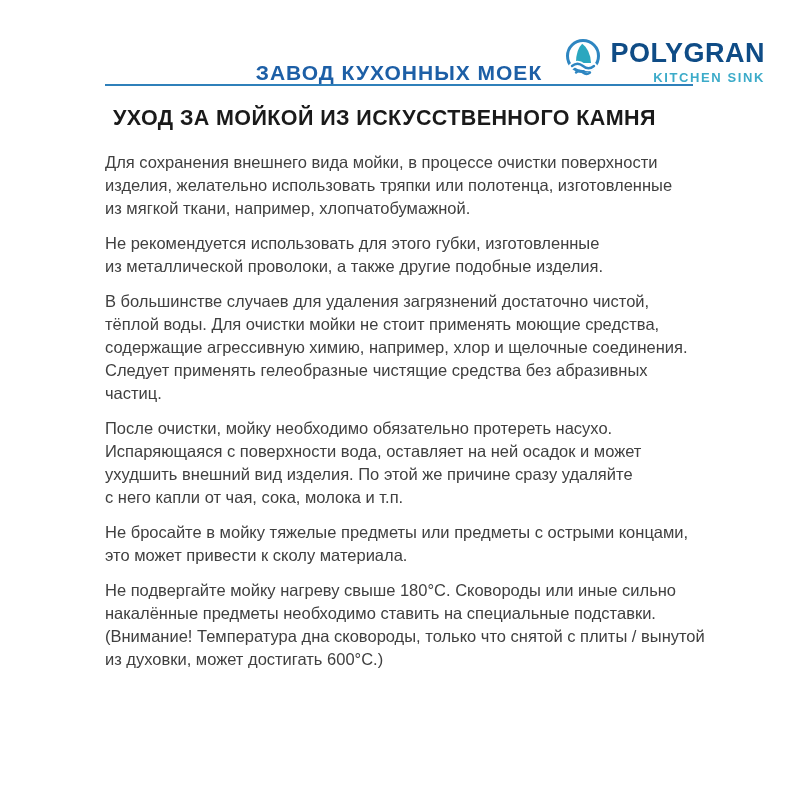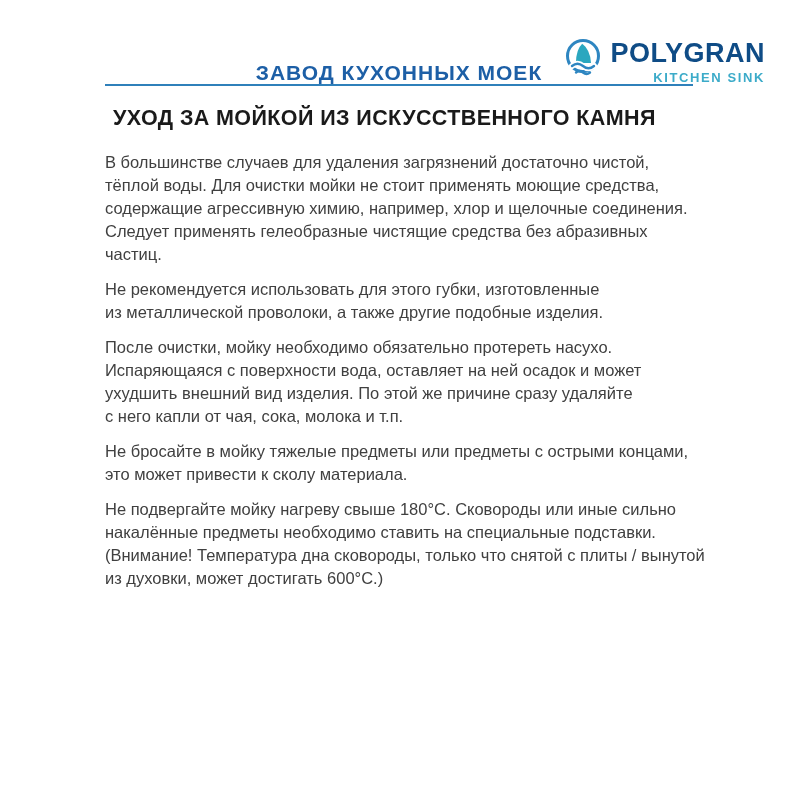--- a/index.html
+++ b/index.html
@@ -73,27 +73,30 @@
         <span class="brand-tagline">KITCHEN SINK</span>
       </span>
     </div>
 
     <div class="header-rule"></div>
   </div>
 
   <div class="content">
     <h1 class="doc-title">УХОД ЗА МОЙКОЙ ИЗ ИСКУССТВЕННОГО КАМНЯ</h1>
 
+    <p class="para">Для сохранения внешнего вида мойки, в процессе очистки поверхности
+изделия, желательно использовать тряпки или полотенца, изготовленные
+из мягкой ткани, например, хлопчатобумажной.</p>
+    <p class="para">Не рекомендуется использовать для этого губки, изготовленные
+из металлической проволоки, а также другие подобные изделия.</p>
     <p class="para">В большинстве случаев для удаления загрязнений достаточно чистой,
 тёплой воды. Для очистки мойки не стоит применять моющие средства,
 содержащие агрессивную химию, например, хлор и щелочные соединения.
 Следует применять гелеобразные чистящие средства без абразивных
 частиц.</p>
-    <p class="para">Не рекомендуется использовать для этого губки, изготовленные
-из металлической проволоки, а также другие подобные изделия.</p>
     <p class="para">После очистки, мойку необходимо обязательно протереть насухо.
 Испаряющаяся с поверхности вода, оставляет на ней осадок и может
 ухудшить внешний вид изделия. По этой же причине сразу удаляйте
 с него капли от чая, сока, молока и т.п.</p>
     <p class="para">Не бросайте в мойку тяжелые предметы или предметы с острыми концами,
 это может привести к сколу материала.</p>
     <p class="para">Не подвергайте мойку нагреву свыше 180°C. Сковороды или иные сильно
 накалённые предметы необходимо ставить на специальные подставки.
 (Внимание! Температура дна сковороды, только что снятой с плиты / вынутой
 из духовки, может достигать 600°C.)</p>

